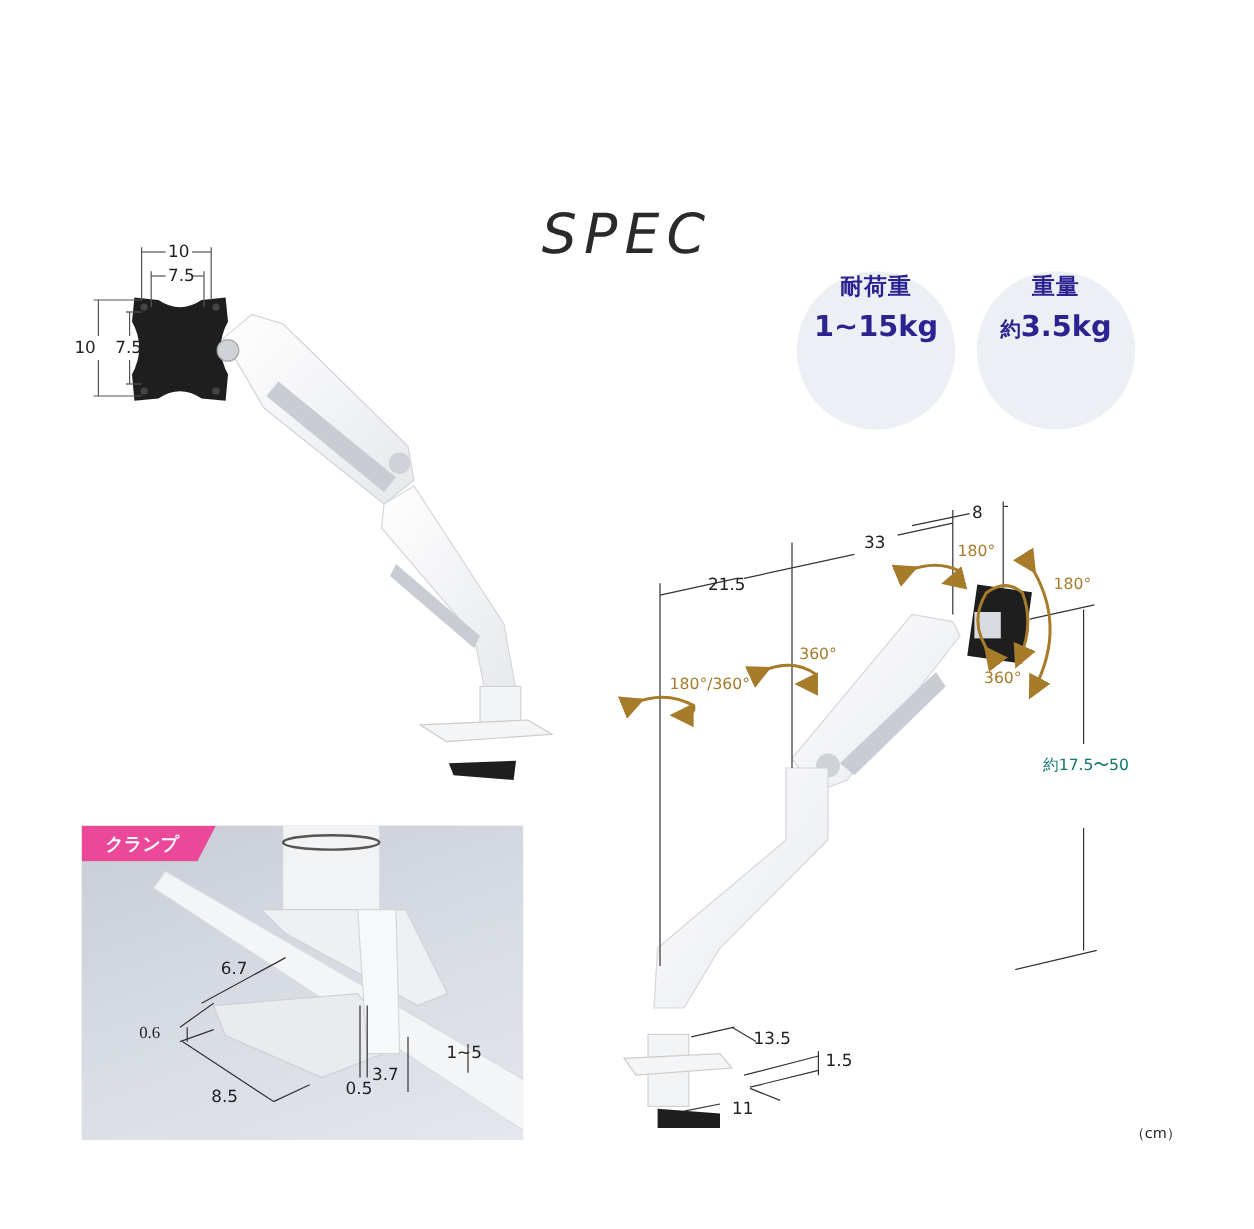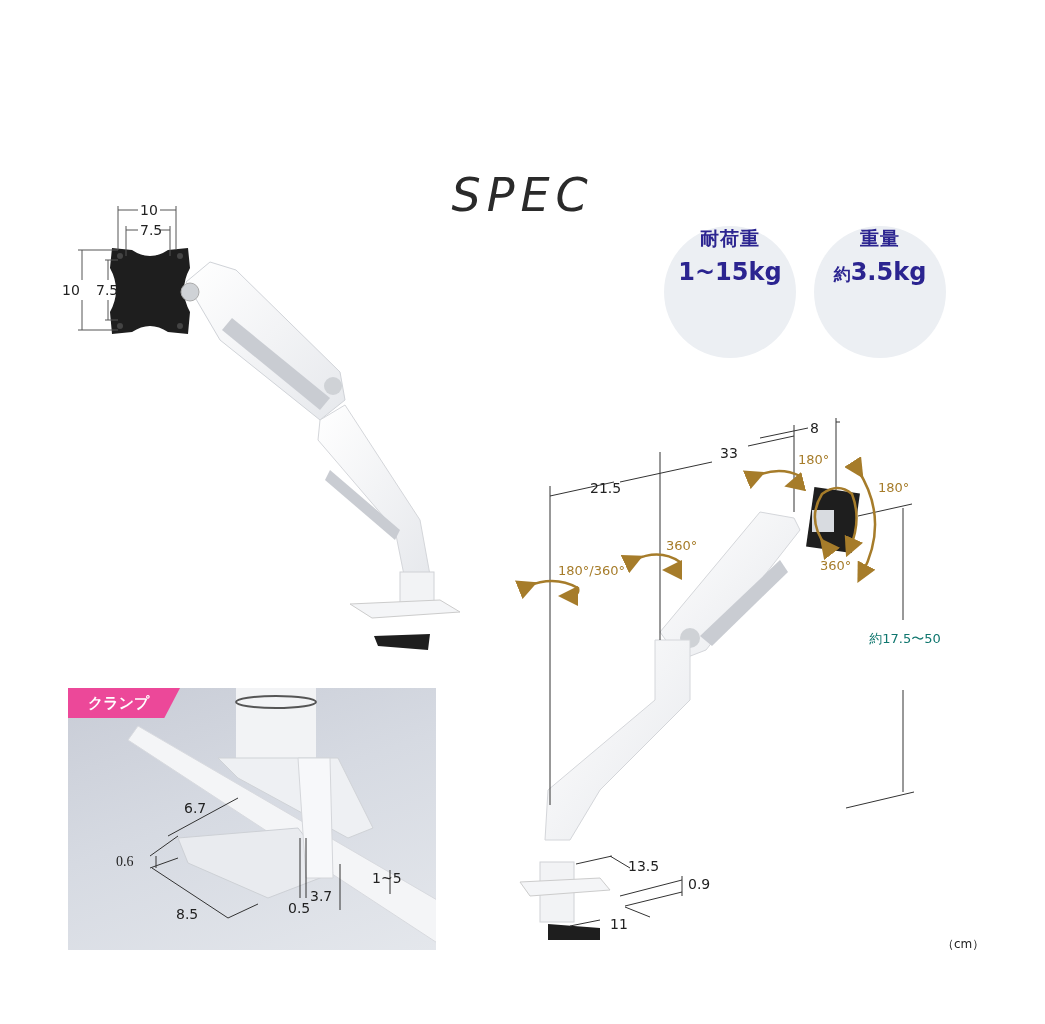--- a/index.html
+++ b/index.html
@@ -136,21 +136,21 @@
 <div class="abs dim" style="left:810px;top:420px;">8</div>
 <div class="abs deg" style="left:558px;top:563px;">180°/360°</div>
 <div class="abs deg" style="left:666px;top:538px;">360°</div>
 <div class="abs deg" style="left:798px;top:452px;">180°</div>
 <div class="abs deg" style="left:878px;top:480px;">180°</div>
 <div class="abs deg" style="left:820px;top:558px;">360°</div>
 <div class="abs note" style="left:780px;top:630px;width:250px;">
   <div>約17.5〜50</div>
 </div>
 <div class="abs dim" style="left:628px;top:858px;">13.5</div>
-<div class="abs dim" style="left:688px;top:876px;">0.9</div>
+<div class="abs dim" style="left:688px;top:876px;">1.5</div>
 <div class="abs dim" style="left:610px;top:916px;">11</div>
 
 <div class="abs clamp-photo">
   <svg width="400" height="262" viewBox="0 0 400 262">
     <path d="M70,38 L400,230 L400,262 L380,262 L60,52 Z" fill="#f4f5f7" stroke="#d8dadf"></path>
     <rect x="168" y="0" width="80" height="70" fill="#f2f3f5"></rect>
     <ellipse cx="208" cy="14" rx="40" ry="6" fill="none" stroke="#555" stroke-width="2"></ellipse>
     <path d="M150,70 L270,70 L305,140 L280,150 L170,90 Z" fill="#eef0f3" stroke="#cfd2d6"></path>
     <path d="M110,150 L230,140 L265,185 L200,210 L120,175 Z" fill="#e9ebef" stroke="#cdd0d5"></path>
     <path d="M230,70 L262,70 L265,190 L238,190 Z" fill="#f7f8fa" stroke="#d4d6da"></path>

